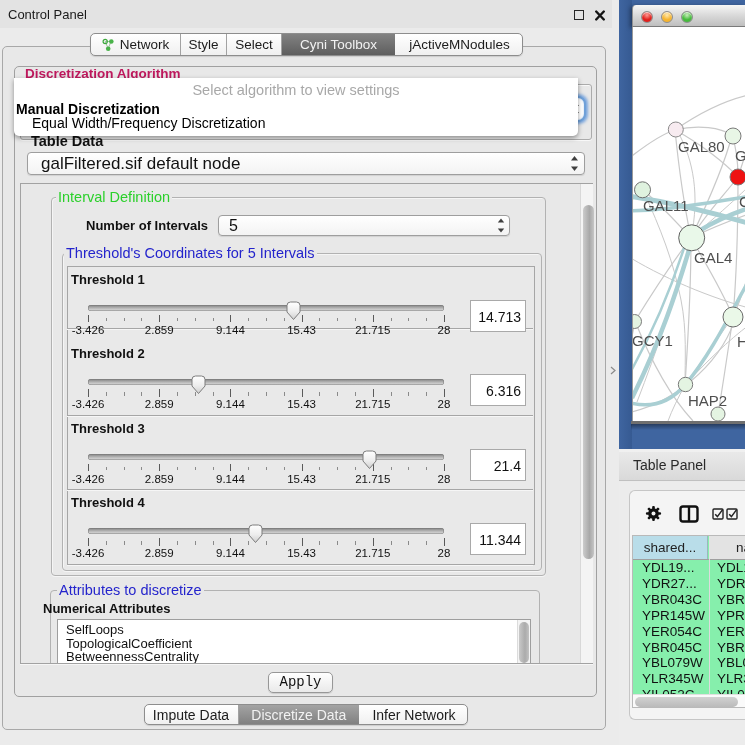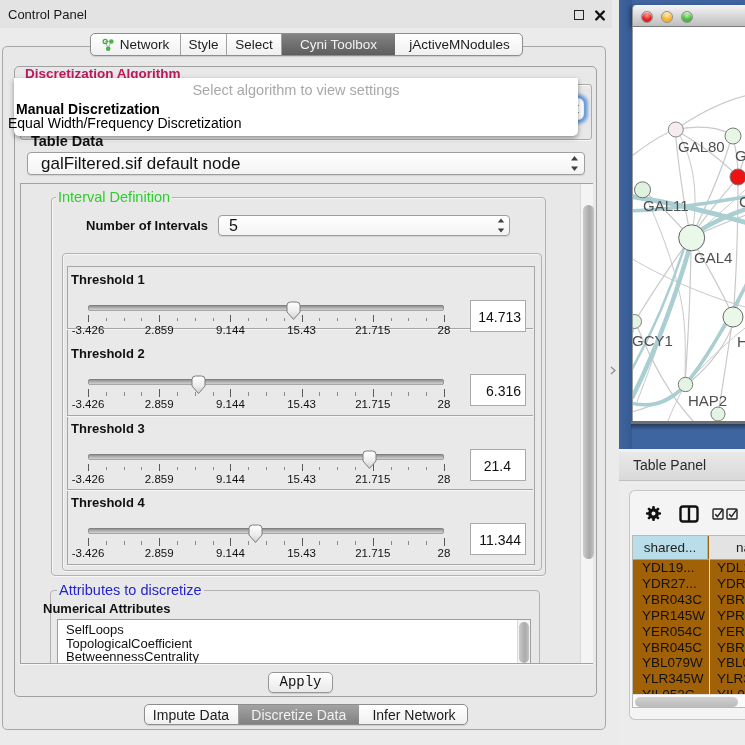--- a/index.html
+++ b/index.html
@@ -31,40 +31,41 @@
 <div style="position:absolute;left:25px;top:66px;font-size:13.5px;font-weight:bold;color:#be185d;">Discretization Algorithm</div>
 <div style="position:absolute;left:20px;top:84px;width:572px;height:56px;border:1px solid #ababab;border-radius:3px;box-shadow:0 1px 0 #f8f8f8, inset 0 1px 0 #f8f8f8;"></div>
 <div style="position:absolute;left:545px;top:96px;width:41px;height:26px;border-radius:8px;background:#fff;border:2px solid #6fa0d8;box-shadow:0 0 3px 1.5px rgba(95,150,220,0.8), inset 0 0 2px rgba(95,150,220,0.5);"></div>
 <svg style="position:absolute;left:571px;top:101px;" width="9" height="16" viewBox="0 0 9 16">
     <path d="M4.5,0.5 L8,5 L1,5 Z" fill="#4f4f4f"></path>
     <path d="M4.5,15.5 L8,11 L1,11 Z" fill="#4f4f4f"></path>
   </svg>
 <div style="position:absolute;left:14px;top:78px;width:564px;height:58px;background:#fff;border-radius:0 0 5px 5px;box-shadow:0 2px 5px rgba(0,0,0,0.4);z-index:30;"></div>
 <div style="position:absolute;left:14px;top:82px;width:564px;height:16px;font-size:14.5px;color:#a8a8a8;text-align:center;z-index:31;">Select algorithm to view settings</div>
 <div style="position:absolute;left:16px;top:100.5px;font-size:14px;font-weight:bold;color:#000;z-index:31;">Manual Discretization</div>
-<div style="position:absolute;left:8px;top:115px;font-size:14px;color:#000;z-index:31;">Equal Width/Frequency Discretization</div>
+<div style="position:absolute;left:32px;top:115px;font-size:14px;color:#000;z-index:31;">Equal Width/Frequency Discretization</div>
 <div style="position:absolute;left:31px;top:133px;font-size:14.5px;font-weight:bold;color:#111;">Table Data</div>
 <div style="position:absolute;left:27px;top:152px;width:558px;height:23px;border:1px solid #9e9e9e;border-radius:4px;background:linear-gradient(#ffffff,#f3f3f3);box-shadow:0 1px 1px rgba(0,0,0,0.1);"></div>
 <div style="position:absolute;left:41px;top:154px;font-size:17px;color:#111;">galFiltered.sif default node</div>
 <svg style="position:absolute;left:570px;top:155px;" width="9" height="17" viewBox="0 0 9 17">
     <path d="M4.5,1 L8,5.5 L1,5.5 Z" fill="#3f3f3f"></path>
     <path d="M4.5,16 L8,11.5 L1,11.5 Z" fill="#3f3f3f"></path>
   </svg>
 <div style="position:absolute;left:20px;top:183px;width:573px;height:481px;border:1px solid #a2a2a2;background:#e8e8e8;box-shadow:0 1px 0 #f6f6f6;"></div>
 <div style="position:absolute;left:21px;top:184px;width:558px;height:479px;overflow:hidden;">
 <div style="position:absolute;left:30px;top:13px;width:495px;height:379px;border:1px solid #b2b2b2;border-radius:4px;box-shadow:0 1px 0 #f5f5f5,inset 1px 1px 0 #f5f5f5;"></div>
 <div style="position:absolute;left:35px;top:5px;padding:0 2px;background:#e8e8e8;font-size:14.5px;color:#2bd02b;">Interval Definition</div>
 <div style="position:absolute;left:65px;top:34px;font-size:13px;font-weight:bold;color:#111;">Number of Intervals</div>
 <div style="position:absolute;left:197px;top:31px;width:292px;height:21px;border:1px solid #9e9e9e;border-radius:4px;background:linear-gradient(#ffffff,#f3f3f3);box-shadow:0 1px 1px rgba(0,0,0,0.1);"></div>
 <div style="position:absolute;left:208px;top:33px;font-size:16px;color:#111;">5</div>
 <svg style="position:absolute;left:476px;top:34px;" width="8" height="15" viewBox="0 0 8 15">
       <path d="M4,0.5 L7.2,4.5 L0.8,4.5 Z" fill="#3f3f3f"></path>
       <path d="M4,14.5 L7.2,10.5 L0.8,10.5 Z" fill="#3f3f3f"></path>
     </svg>
 <div style="position:absolute;left:41px;top:69px;width:480px;height:318px;border:1px solid #b2b2b2;border-radius:4px;box-shadow:0 1px 0 #f5f5f5,inset 1px 1px 0 #f5f5f5;"></div>
+<div style="position:absolute;left:43px;top:61px;padding:0 2px;background:#e8e8e8;font-size:14.5px;color:#2424cc;">Threshold's Coordinates for 5 Intervals</div>
 <div style="position:absolute;left:46px;top:82px;width:468px;height:299px;border:1px solid #a6a6a6;background:#e9e9e9;"></div>
 <div style="position:absolute;left:46px;top:82.5px;width:466px;height:62px;border-bottom:1px solid #a6a6a6;box-shadow:0 1px 0 #f6f6f6;">
       <div style="position:absolute;left:4px;top:5px;font-weight:bold;font-size:13px;color:#111;">Threshold 1</div>
       <div style="position:absolute;left:21px;top:38px;width:356px;height:6px;border-radius:3px;background:linear-gradient(#7f7f7f,#b9b9b9 55%,#dedede);box-shadow:inset 0 0 0 0.5px #787878;"></div>
       <div style="position:absolute;left:21.0px;top:48px;width:1px;height:7.5px;background:#5a5a5a;"></div>
       <div style="position:absolute;left:38.8px;top:51px;width:1px;height:3.5px;background:#8a8a8a;"></div>
       <div style="position:absolute;left:56.6px;top:51px;width:1px;height:3.5px;background:#8a8a8a;"></div>
       <div style="position:absolute;left:74.4px;top:51px;width:1px;height:3.5px;background:#8a8a8a;"></div>
       <div style="position:absolute;left:92.2px;top:48px;width:1px;height:7.5px;background:#5a5a5a;"></div>
       <div style="position:absolute;left:110.0px;top:51px;width:1px;height:3.5px;background:#8a8a8a;"></div>
@@ -176,21 +177,21 @@
       <svg style="position:absolute;left:294.7px;top:34px;" width="15" height="20" viewBox="0 0 15 20">
         <defs>
           <linearGradient id="th" x1="0" y1="0" x2="0" y2="1">
             <stop offset="0" stop-color="#ffffff"></stop>
             <stop offset="0.55" stop-color="#ededed"></stop>
             <stop offset="1" stop-color="#cfcfcf"></stop>
           </linearGradient>
         </defs>
         <path d="M1,4.5 Q1,1 4.5,1 L10.5,1 Q14,1 14,4.5 L14,11 L7.5,18.5 L1,11 Z" fill="url(#th)" stroke="#7d7d7d" stroke-width="1"></path>
       </svg>
-      <div style="position:absolute;left:403px;top:33px;width:56px;height:32px;background:#fff;border:1px solid #a9a9a9;font-size:14px;color:#111;text-align:right;line-height:32px;padding-right:14px;">21.4</div>
+      <div style="position:absolute;left:403px;top:33px;width:56px;height:32px;background:#fff;border:1px solid #a9a9a9;font-size:14px;color:#111;text-align:right;line-height:32px;padding-right:4px;">21.4</div>
     </div>
 <div style="position:absolute;left:46px;top:306.3px;width:466px;height:74.6px;border-bottom:1px solid #a6a6a6;box-shadow:0 1px 0 #f6f6f6;">
       <div style="position:absolute;left:4px;top:5px;font-weight:bold;font-size:13px;color:#111;">Threshold 4</div>
       <div style="position:absolute;left:21px;top:38px;width:356px;height:6px;border-radius:3px;background:linear-gradient(#7f7f7f,#b9b9b9 55%,#dedede);box-shadow:inset 0 0 0 0.5px #787878;"></div>
       <div style="position:absolute;left:21.0px;top:48px;width:1px;height:7.5px;background:#5a5a5a;"></div>
       <div style="position:absolute;left:38.8px;top:51px;width:1px;height:3.5px;background:#8a8a8a;"></div>
       <div style="position:absolute;left:56.6px;top:51px;width:1px;height:3.5px;background:#8a8a8a;"></div>
       <div style="position:absolute;left:74.4px;top:51px;width:1px;height:3.5px;background:#8a8a8a;"></div>
       <div style="position:absolute;left:92.2px;top:48px;width:1px;height:7.5px;background:#5a5a5a;"></div>
       <div style="position:absolute;left:110.0px;top:51px;width:1px;height:3.5px;background:#8a8a8a;"></div>
@@ -345,21 +346,21 @@
     <line x1="10" y1="1.5" x2="10" y2="16.5" stroke="#111" stroke-width="2.4"></line>
   </svg>
 <svg style="position:absolute;left:712px;top:508px;" width="12" height="12" viewBox="0 0 12 12">
     <rect x="1" y="1" width="10" height="10" rx="1" fill="none" stroke="#222" stroke-width="1.4"></rect>
     <path d="M3.2,6.2 L5.4,8.6 L10.6,1.6" fill="none" stroke="#222" stroke-width="1.5"></path>
   </svg>
 <svg style="position:absolute;left:726px;top:508px;" width="12" height="12" viewBox="0 0 12 12">
     <rect x="1" y="1" width="10" height="10" rx="1" fill="none" stroke="#222" stroke-width="1.4"></rect>
     <path d="M3.2,6.2 L5.4,8.6 L10.6,1.6" fill="none" stroke="#222" stroke-width="1.5"></path>
   </svg>
-<div style="position:absolute;left:632px;top:535px;width:113px;height:173px;background:#a16207;border:1px solid #b9b9b9;border-right:none;overflow:hidden;">
+<div style="position:absolute;left:632px;top:535px;width:113px;height:173px;background:#86efac;border:1px solid #b9b9b9;border-right:none;overflow:hidden;">
 <div style="position:absolute;left:0;top:0;width:75px;height:23px;background:#b9dde9;border-right:1px solid #9db6bd;font-size:13.5px;color:#222;text-align:center;line-height:23px;">shared...</div>
 <div style="position:absolute;left:76px;top:0;width:37px;height:23px;background:#e3e3e3;font-size:13.5px;color:#222;padding-left:27px;line-height:23px;">na</div>
 <div style="position:absolute;left:0;top:23px;width:113px;height:1px;background:#9f9f9f;"></div>
 <div style="position:absolute;left:9px;top:24.2px;width:66px;height:15.85px;font-size:13.5px;color:#111;line-height:15.85px;">YDL19...</div>
 <div style="position:absolute;left:84px;top:24.2px;width:30px;height:15.85px;font-size:13.5px;color:#111;line-height:15.85px;">YDL1</div>
 <div style="position:absolute;left:9px;top:40.0px;width:66px;height:15.85px;font-size:13.5px;color:#111;line-height:15.85px;">YDR27...</div>
 <div style="position:absolute;left:84px;top:40.0px;width:30px;height:15.85px;font-size:13.5px;color:#111;line-height:15.85px;">YDR2</div>
 <div style="position:absolute;left:9px;top:55.9px;width:66px;height:15.85px;font-size:13.5px;color:#111;line-height:15.85px;">YBR043C</div>
 <div style="position:absolute;left:84px;top:55.9px;width:30px;height:15.85px;font-size:13.5px;color:#111;line-height:15.85px;">YBR0</div>
 <div style="position:absolute;left:9px;top:71.8px;width:66px;height:15.85px;font-size:13.5px;color:#111;line-height:15.85px;">YPR145W</div>

